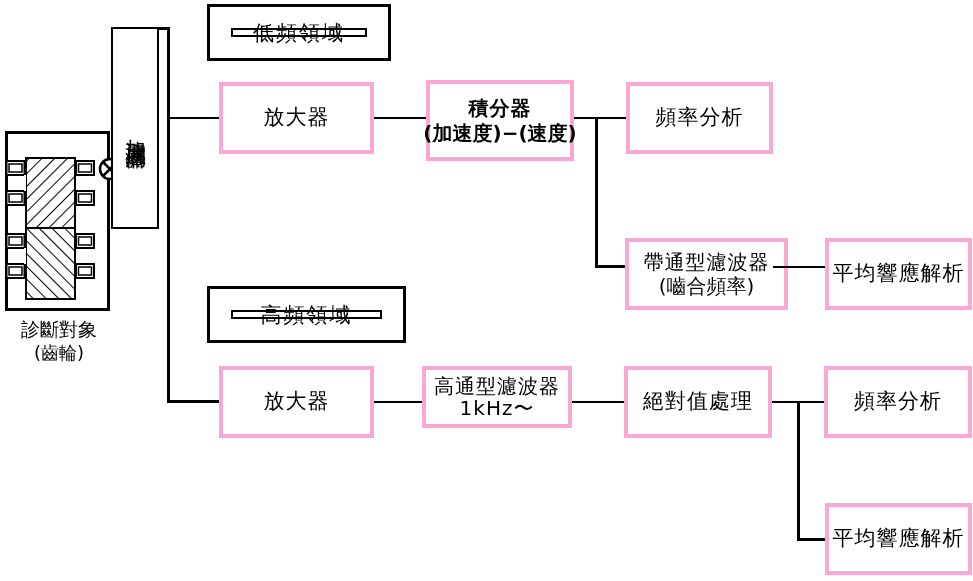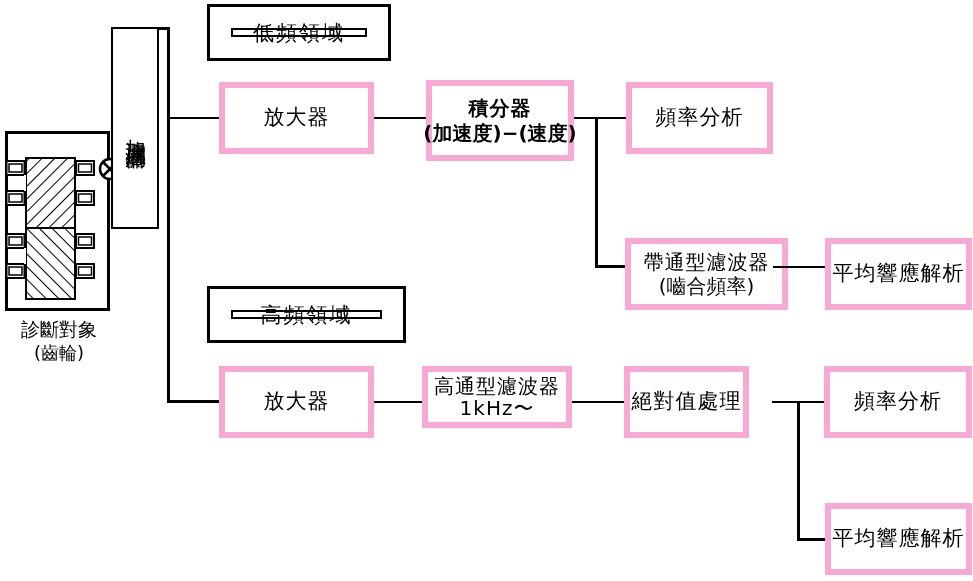--- a/index.html
+++ b/index.html
@@ -11,21 +11,21 @@
     position:relative;
     width:973px;
     height:581px;
     background:#ffffff;
     overflow:hidden;
   }
   
   .box{
     position:absolute;
     box-sizing:border-box;
-    border:6px solid #f9a8d4;
+    border:4px solid #f9a8d4;
     background:#fff;
     display:flex;
     flex-direction:column;
     align-items:center;
     justify-content:center;
     text-align:center;
     line-height:1.12;
   }
   .box .t1{font-size:21px;letter-spacing:1px;white-space:nowrap;}
   .box .t2{font-size:20px;letter-spacing:0px;white-space:nowrap;margin-top:2px;}
@@ -188,21 +188,21 @@
 
   <div class="wire wh" style="left:374px;top:401px;width:48px;height:2px;"></div>
 
   <div class="box wide" style="left:422px;top:366px;width:150px;height:62px;">
     <span class="t1">高通型濾波器</span>
     <span class="t1">1kHz〜</span>
   </div>
 
   <div class="wire wh" style="left:572px;top:401px;width:52px;height:2px;"></div>
 
-  <div class="box" style="left:624px;top:366px;width:125px;height:72px;">
+  <div class="box" style="left:624px;top:366px;width:148px;height:72px;">
     <span class="t1">絕對值處理</span>
   </div>
 
   <div class="wire wh" style="left:772px;top:401px;width:52px;height:2px;"></div>
   <div class="wire wv" style="left:797px;top:401px;width:3px;height:139px;"></div>
   <div class="wire wh" style="left:797px;top:538px;width:29px;height:3px;"></div>
 
   <div class="box" style="left:824px;top:366px;width:148px;height:72px;">
     <span class="t1">頻率分析</span>
   </div>

